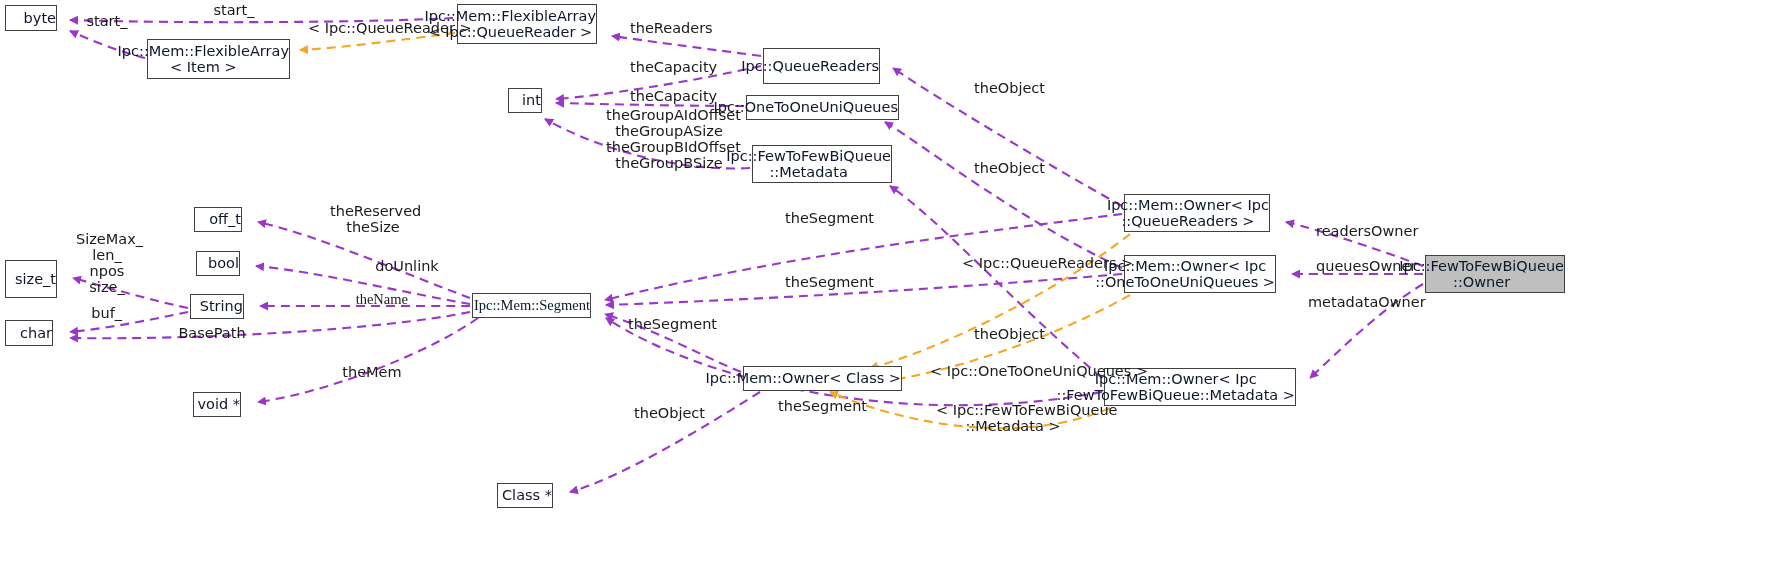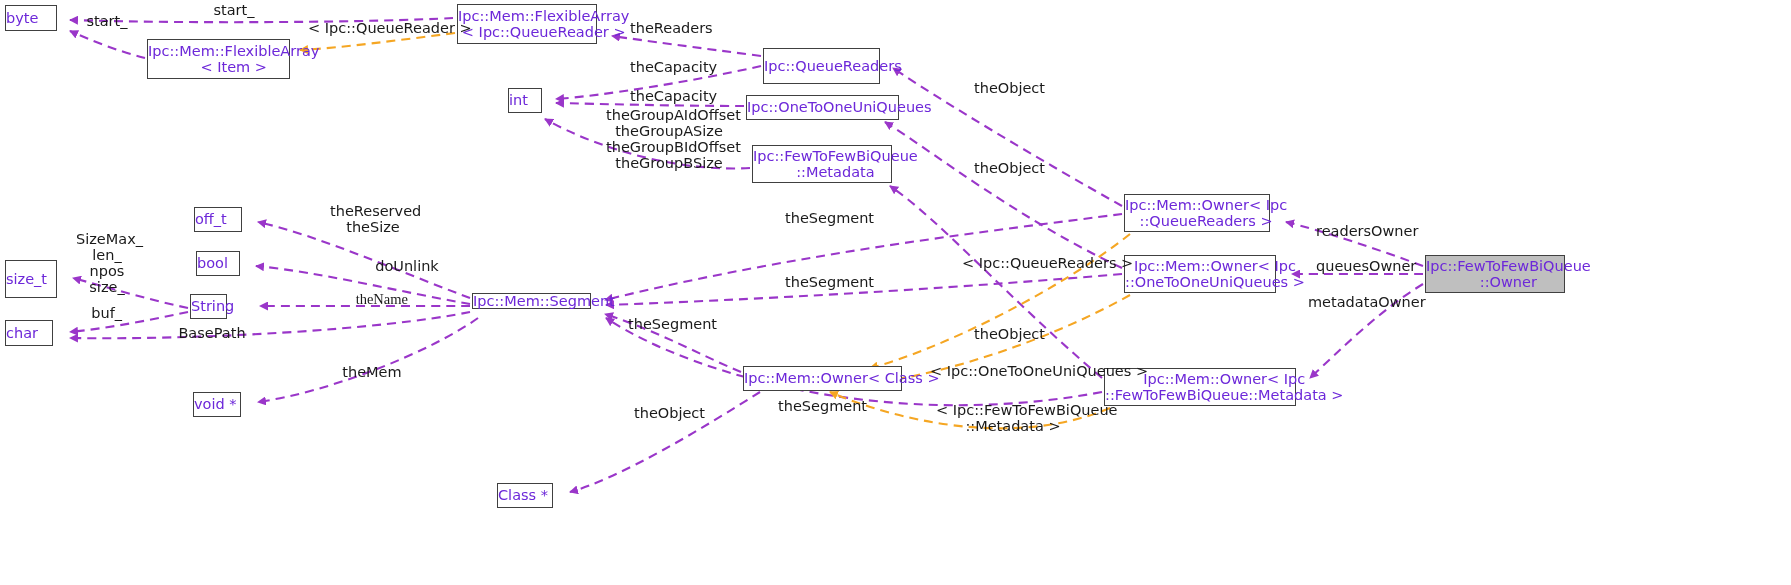--- a/index.html
+++ b/index.html
@@ -21,27 +21,27 @@
     top: 0;
     width: 1791px;
     height: 585px;
     pointer-events: none;
   }
   .node {
     position: absolute;
     box-sizing: border-box;
     border: 1.4px solid #404040;
     background: #ffffff;
-    color: #6d28d9;
+    color: #0f172a;
     font-size: 14.5px;
     line-height: 16.5px;
     text-align: center;
     display: flex;
     align-items: center;
-    justify-content: flex-start;
+    justify-content: flex-end;
     white-space: pre;
     letter-spacing: 0px;
   }
   .node.highlight {
     background: #bfbfbf;
     border-width: 1.6px;
   }
   .node .nlabel {
     display: block;
     white-space: pre;
@@ -115,22 +115,22 @@
 ::Metadata</span></div>
       <div class="node" style="left: 194px; top: 207px; width: 48px; height: 25px;"><span class="nlabel">off_t</span></div>
       <div class="node" style="left: 1124px; top: 194px; width: 146px; height: 38px;"><span class="nlabel">Ipc::Mem::Owner&lt; Ipc
 ::QueueReaders &gt;</span></div>
       <div class="node" style="left: 5px; top: 260px; width: 52px; height: 38px;"><span class="nlabel">size_t</span></div>
       <div class="node" style="left: 196px; top: 251px; width: 44px; height: 25px;"><span class="nlabel">bool</span></div>
       <div class="node" style="left: 1124px; top: 255px; width: 152px; height: 38px;"><span class="nlabel">Ipc::Mem::Owner&lt; Ipc
 ::OneToOneUniQueues &gt;</span></div>
       <div class="node highlight" style="left: 1425px; top: 255px; width: 140px; height: 38px;"><span class="nlabel">Ipc::FewToFewBiQueue
 ::Owner</span></div>
-      <div class="node" style="left: 190px; top: 294px; width: 37px; height: 25px;"><span class="nlabel">String</span></div>
-      <div class="node" style="left: 472px; top: 293px; width: 119px; height: 16px;"><span class="nlabel">Ipc::Mem::Segment</span></div>
+      <div class="node" style="left: 190px; top: 294px; width: 54px; height: 25px;"><span class="nlabel">String</span></div>
+      <div class="node" style="left: 472px; top: 293px; width: 119px; height: 25px; font-family: Liberation Serif, serif;"><span class="nlabel">Ipc::Mem::Segment</span></div>
       <div class="node" style="left: 5px; top: 320px; width: 48px; height: 26px;"><span class="nlabel">char</span></div>
       <div class="node" style="left: 743px; top: 366px; width: 159px; height: 25px;"><span class="nlabel">Ipc::Mem::Owner&lt; Class &gt;</span></div>
       <div class="node" style="left: 1104px; top: 368px; width: 192px; height: 38px;"><span class="nlabel">Ipc::Mem::Owner&lt; Ipc
 ::FewToFewBiQueue::Metadata &gt;</span></div>
       <div class="node" style="left: 193px; top: 392px; width: 48px; height: 25px;"><span class="nlabel">void *</span></div>
       <div class="node" style="left: 497px; top: 483px; width: 56px; height: 25px;"><span class="nlabel">Class *</span></div>
     </div>
   <div id="label-layer">
       <div class="edgelabel" style="left: 205px; top: 2px; width: 58px; text-align: center;">start_</div>
       <div class="edgelabel" style="left: 78px; top: 13px; width: 58px; text-align: center;">start_</div>

